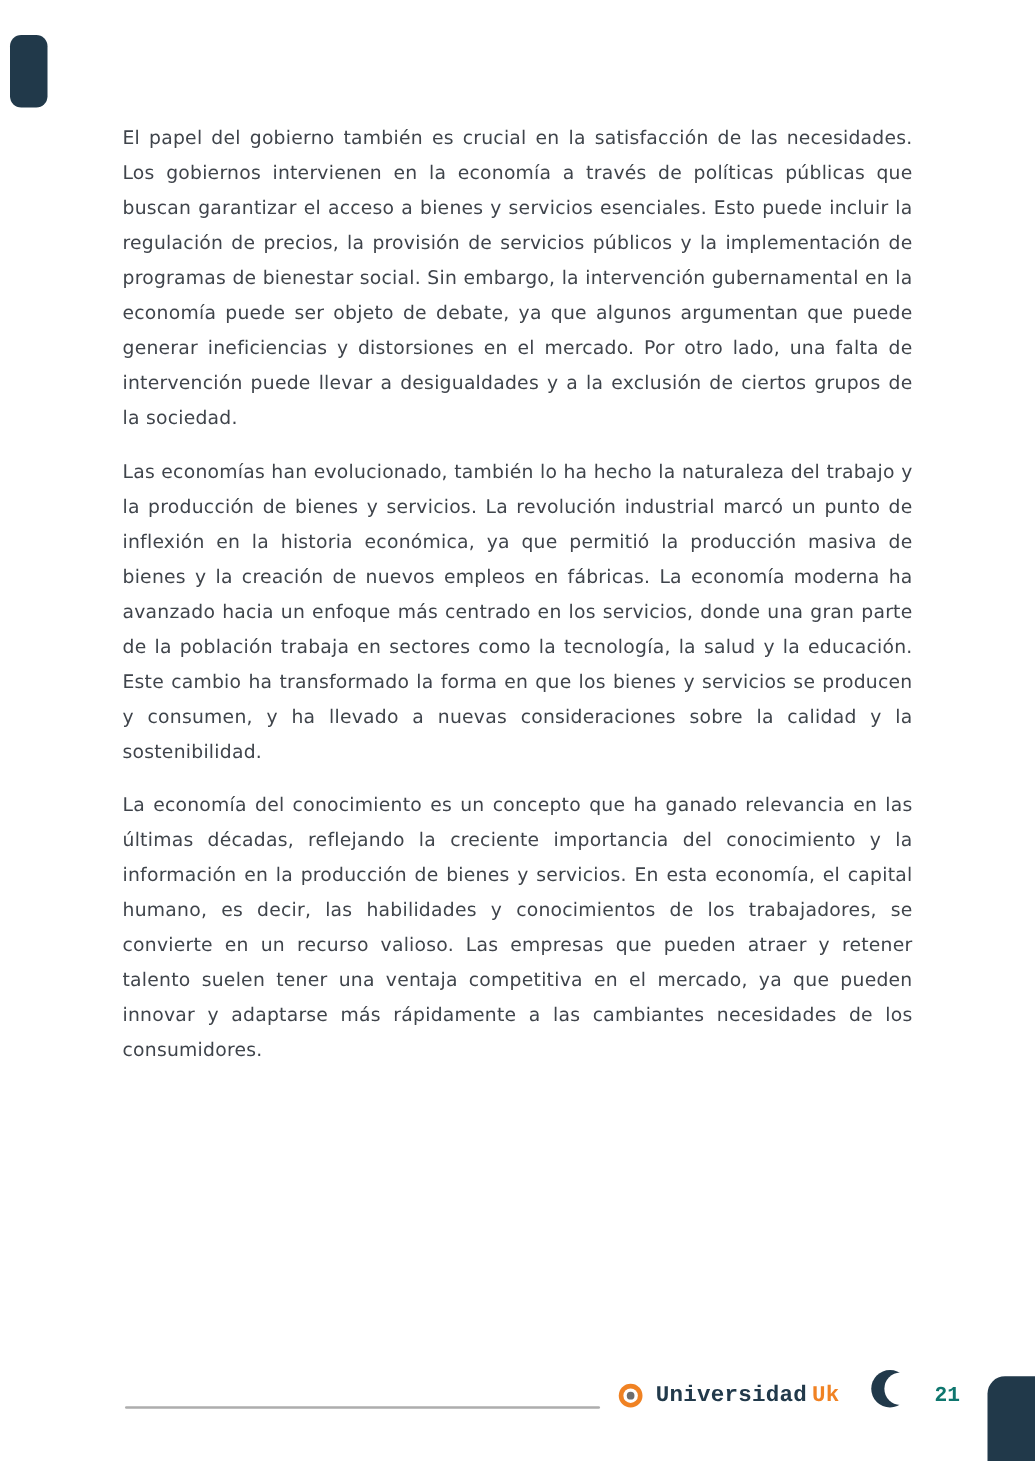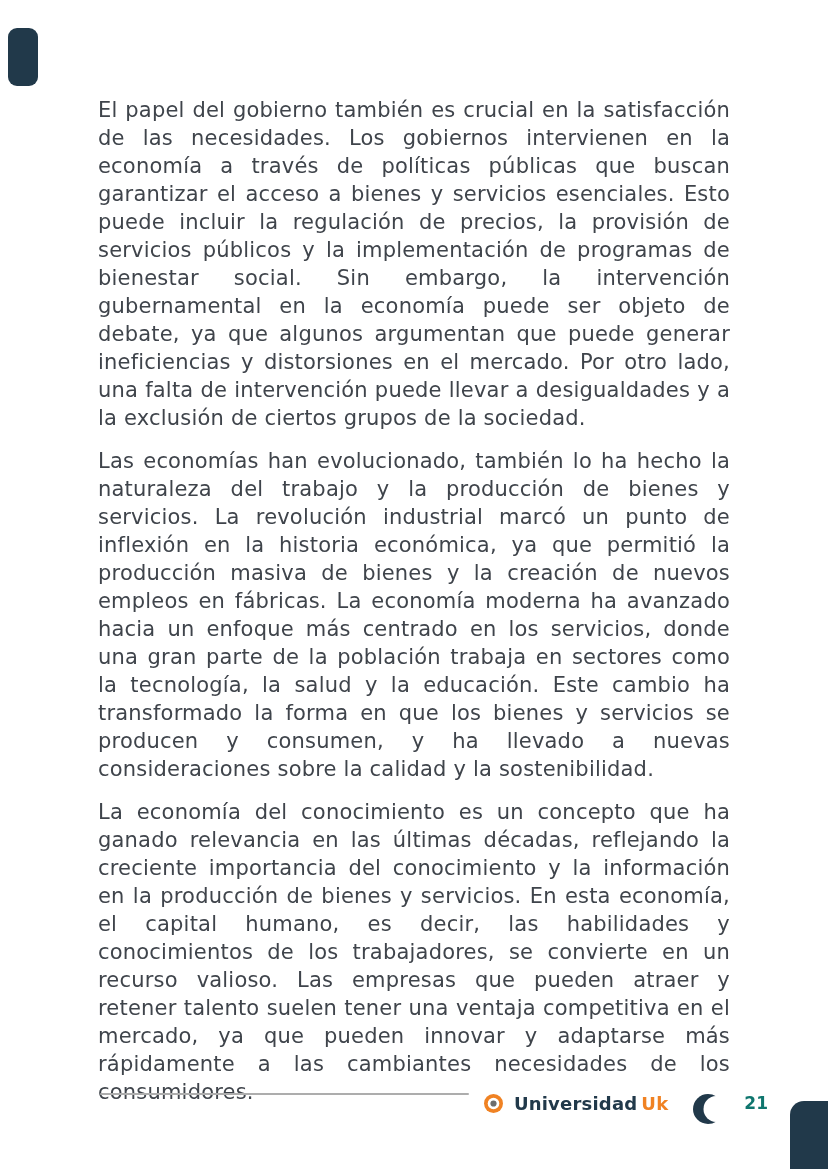--- a/index.html
+++ b/index.html
@@ -36,41 +36,42 @@
     border-radius: 14px;
   }
 
   
   .content {
     position: absolute;
     left: 98px;
     top: 96px;
     width: 632px;
     color: #3f444b;
-    font-size: 21px;
+    font-size: 15px;
     line-height: 28px;
     letter-spacing: 0.2px;
     text-align: justify;
   }
   .content p {
     margin: 0 0 15px 0;
   }
   .content p:last-child {
     margin-bottom: 0;
   }
 
   
   .footer {
     position: absolute;
     left: 100px;
     right: 60px;
     bottom: 42px;
     height: 34px;
     display: flex;
-    align-items: flex-start;
+    align-items: flex-end;
+    font-family: Liberation Mono, monospace;
   }
   .rule {
     flex: 1 1 auto;
     height: 2px;
     background: #adadad;
     border-radius: 1px;
     margin-right: 14px;
   }
   .logo-target {
     display: inline-flex;

